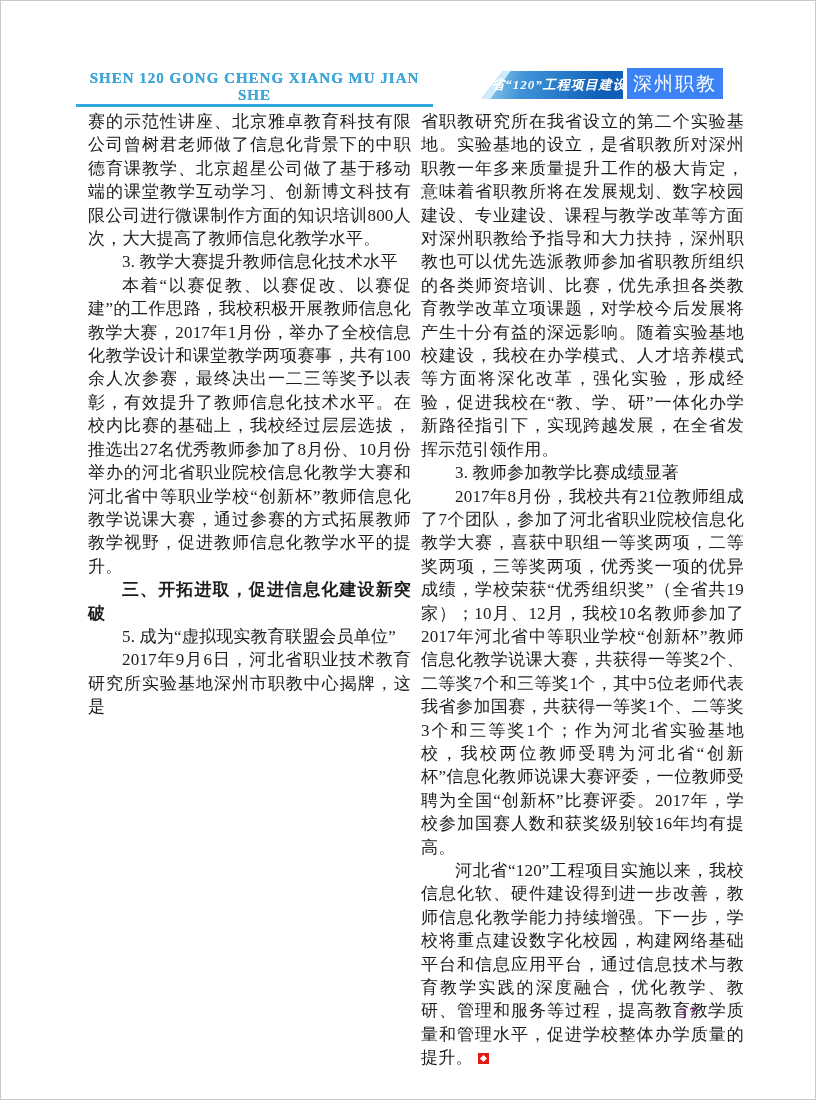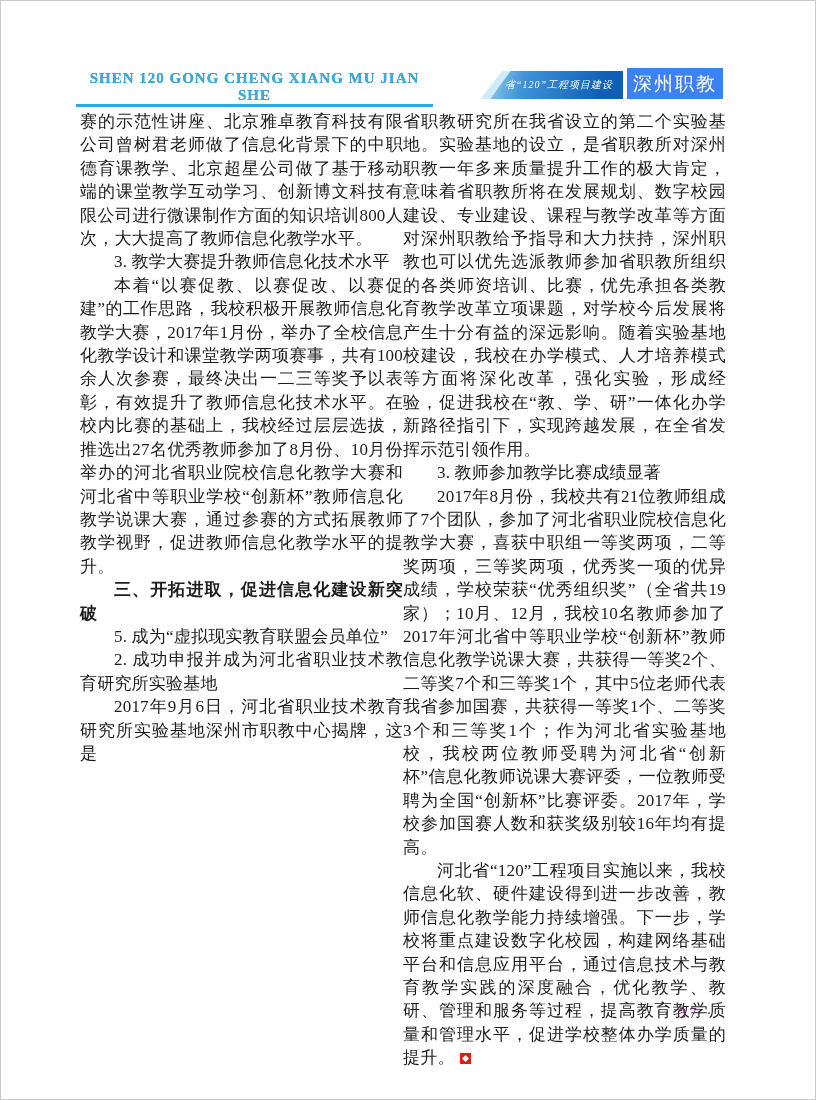--- a/index.html
+++ b/index.html
@@ -36,43 +36,43 @@
     content: "";
     position: absolute; left: 8px; top: -2px;
     width: 10px; height: 36px;
     background: #cfeafa;
     transform: skewX(-36deg);
   }
   .badge-blue .badge-text {
     position: relative;
     color: #ffffff;
     font-style: italic;
-    font-weight: normal;
-    font-size: 10px;
+    font-weight: bold;
+    font-size: 13px;
     letter-spacing: 1px;
     padding-left: 14px;
     white-space: nowrap;
   }
   .badge-red {
     position: absolute; left: 627px; top: 68px; width: 96px; height: 31px;
     background: #3b82f6;
     display: flex; align-items: center; justify-content: center;
   }
   .badge-red .badge-text {
     color: #ffffff;
     font-family: "Liberation Sans", sans-serif;
     font-size: 19px;
     letter-spacing: 2px;
     white-space: nowrap;
   }
 
   
   .columns {
-    position: absolute; left: 80px; top: 110px; width: 656px;
-    display: flex; 
+    position: absolute; left: 88px; top: 110px; width: 656px;
+    display: flex; gap: 10px;
   }
   .col { width: 323px; }
   .para {
     margin: 0;
     font-size: 17px;
     line-height: 23.4px;
     text-align: justify;
     letter-spacing: 0.2px;
   }
   .para.body, .para.subhead, .para.heading { text-indent: 2em; }
@@ -119,21 +119,20 @@
     <span class="badge-text">深州职教</span>
   </div>
 
   <div class="columns">
     <div class="col" id="left-col">
         <p class="para body-first">赛的示范性讲座、北京雅卓教育科技有限公司曾树君老师做了信息化背景下的中职德育课教学、北京超星公司做了基于移动端的课堂教学互动学习、创新博文科技有限公司进行微课制作方面的知识培训800人次，大大提高了教师信息化教学水平。</p>
         <p class="para subhead">3. 教学大赛提升教师信息化技术水平</p>
         <p class="para body">本着“以赛促教、以赛促改、以赛促建”的工作思路，我校积极开展教师信息化教学大赛，2017年1月份，举办了全校信息化教学设计和课堂教学两项赛事，共有100余人次参赛，最终决出一二三等奖予以表彰，有效提升了教师信息化技术水平。在校内比赛的基础上，我校经过层层选拔，推选出27名优秀教师参加了8月份、10月份举办的河北省职业院校信息化教学大赛和河北省中等职业学校“创新杯”教师信息化教学说课大赛，通过参赛的方式拓展教师教学视野，促进教师信息化教学水平的提升。</p>
         <p class="para heading">三、开拓进取，促进信息化建设新突破</p>
         <p class="para subhead">5. 成为“虚拟现实教育联盟会员单位”</p>
-        <p class="para subhead">2. 成功申报并成为河北省职业技术教育研究所实验基地</p>
         <p class="para body">2017年9月6日，河北省职业技术教育研究所实验基地深州市职教中心揭牌，这是</p>
       </div>
     <div class="col" id="right-col">
         <p class="para body-first">省职教研究所在我省设立的第二个实验基地。实验基地的设立，是省职教所对深州职教一年多来质量提升工作的极大肯定，意味着省职教所将在发展规划、数字校园建设、专业建设、课程与教学改革等方面对深州职教给予指导和大力扶持，深州职教也可以优先选派教师参加省职教所组织的各类师资培训、比赛，优先承担各类教育教学改革立项课题，对学校今后发展将产生十分有益的深远影响。随着实验基地校建设，我校在办学模式、人才培养模式等方面将深化改革，强化实验，形成经验，促进我校在“教、学、研”一体化办学新路径指引下，实现跨越发展，在全省发挥示范引领作用。</p>
         <p class="para subhead">3. 教师参加教学比赛成绩显著</p>
         <p class="para body">2017年8月份，我校共有21位教师组成了7个团队，参加了河北省职业院校信息化教学大赛，喜获中职组一等奖两项，二等奖两项，三等奖两项，优秀奖一项的优异成绩，学校荣获“优秀组织奖”（全省共19家）；10月、12月，我校10名教师参加了2017年河北省中等职业学校“创新杯”教师信息化教学说课大赛，共获得一等奖2个、二等奖7个和三等奖1个，其中5位老师代表我省参加国赛，共获得一等奖1个、二等奖3个和三等奖1个；作为河北省实验基地校，我校两位教师受聘为河北省“创新杯”信息化教师说课大赛评委，一位教师受聘为全国“创新杯”比赛评委。2017年，学校参加国赛人数和获奖级别较16年均有提高。</p>
         <p class="para body">河北省“120”工程项目实施以来，我校信息化软、硬件建设得到进一步改善，教师信息化教学能力持续增强。下一步，学校将重点建设数字化校园，构建网络基础平台和信息应用平台，通过信息技术与教育教学实践的深度融合，优化教学、教研、管理和服务等过程，提高教育教学质量和管理水平，促进学校整体办学质量的提升。<span class="end-mark"></span></p>
       </div>
   </div>
 

